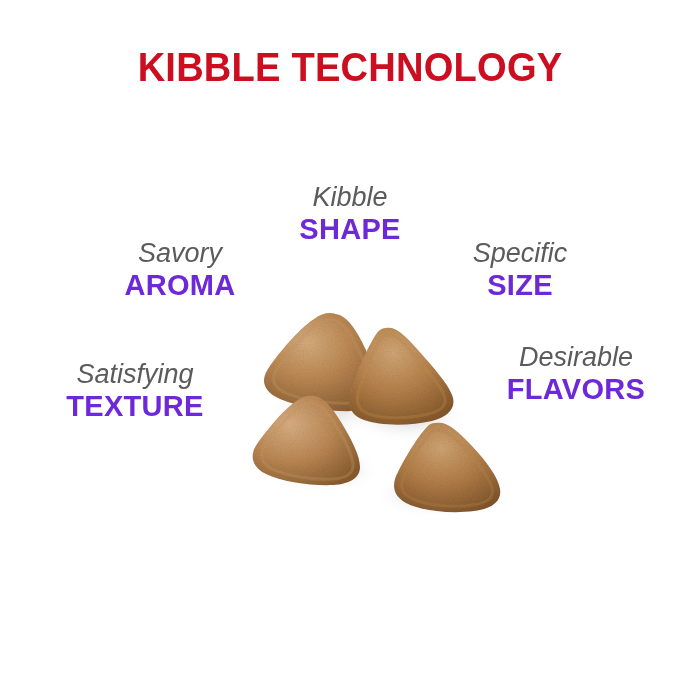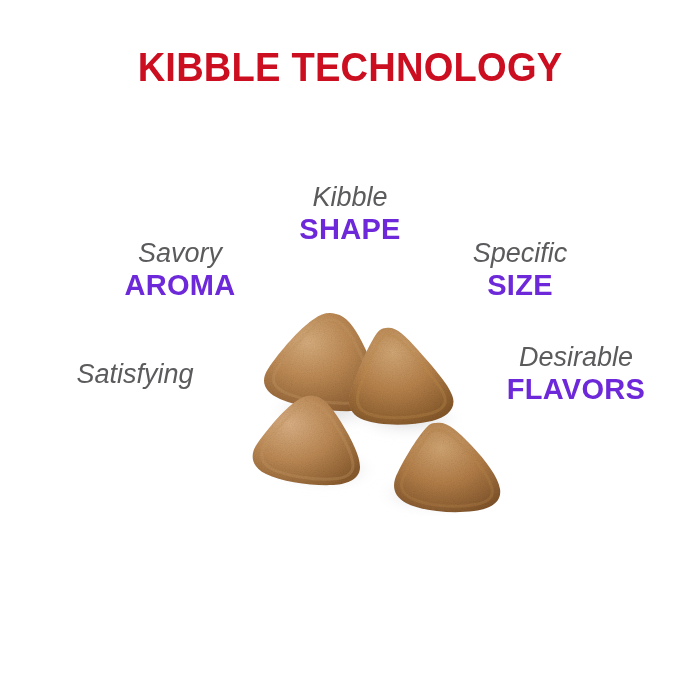--- a/index.html
+++ b/index.html
@@ -137,20 +137,21 @@
     <span class="noun">SIZE</span>
   </div>
 
   <div class="feature align-center" id="feat-aroma">
     <span class="adj">Savory</span>
     <span class="noun">AROMA</span>
   </div>
 
   <div class="feature align-center" id="feat-texture">
     <span class="adj">Satisfying</span>
+    <span class="noun">TEXTURE</span>
   </div>
 
   <div class="feature align-center" id="feat-flavors">
     <span class="adj">Desirable</span>
     <span class="noun">FLAVORS</span>
   </div>
 
   <div id="kibble-group">
     <svg class="kibble" viewBox="0 0 280 220" xmlns="http://www.w3.org/2000/svg">
       <defs>

